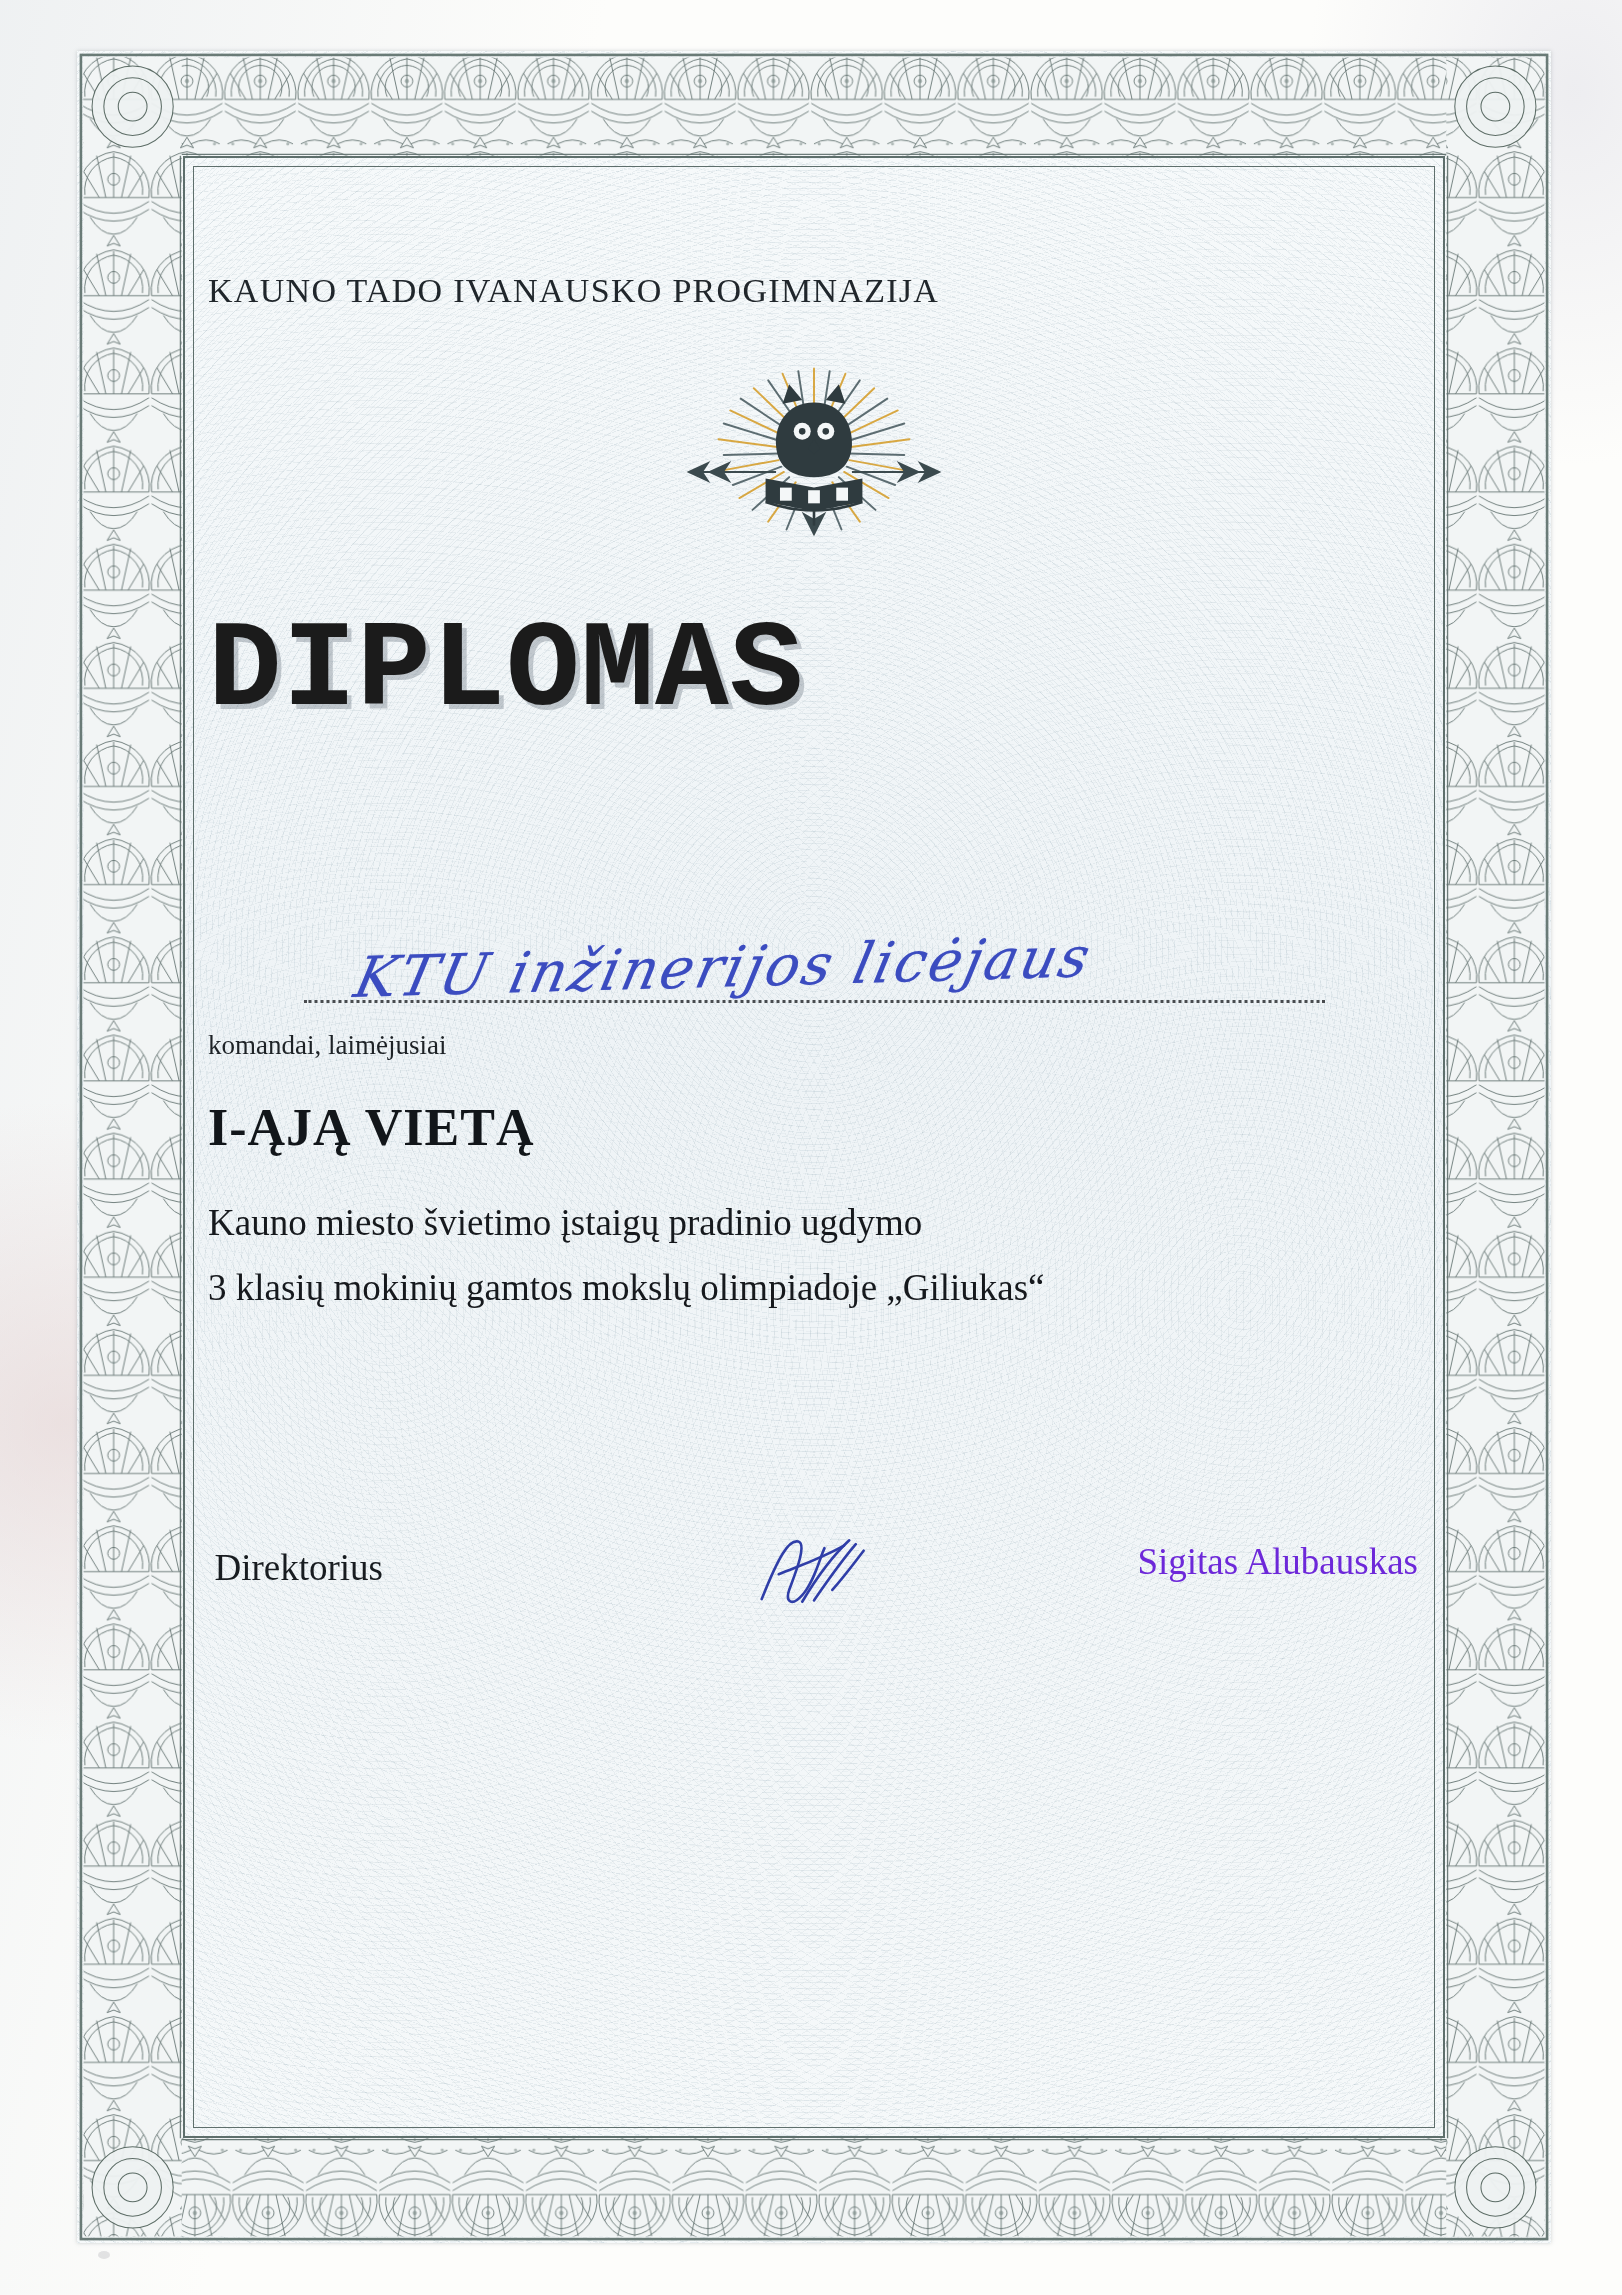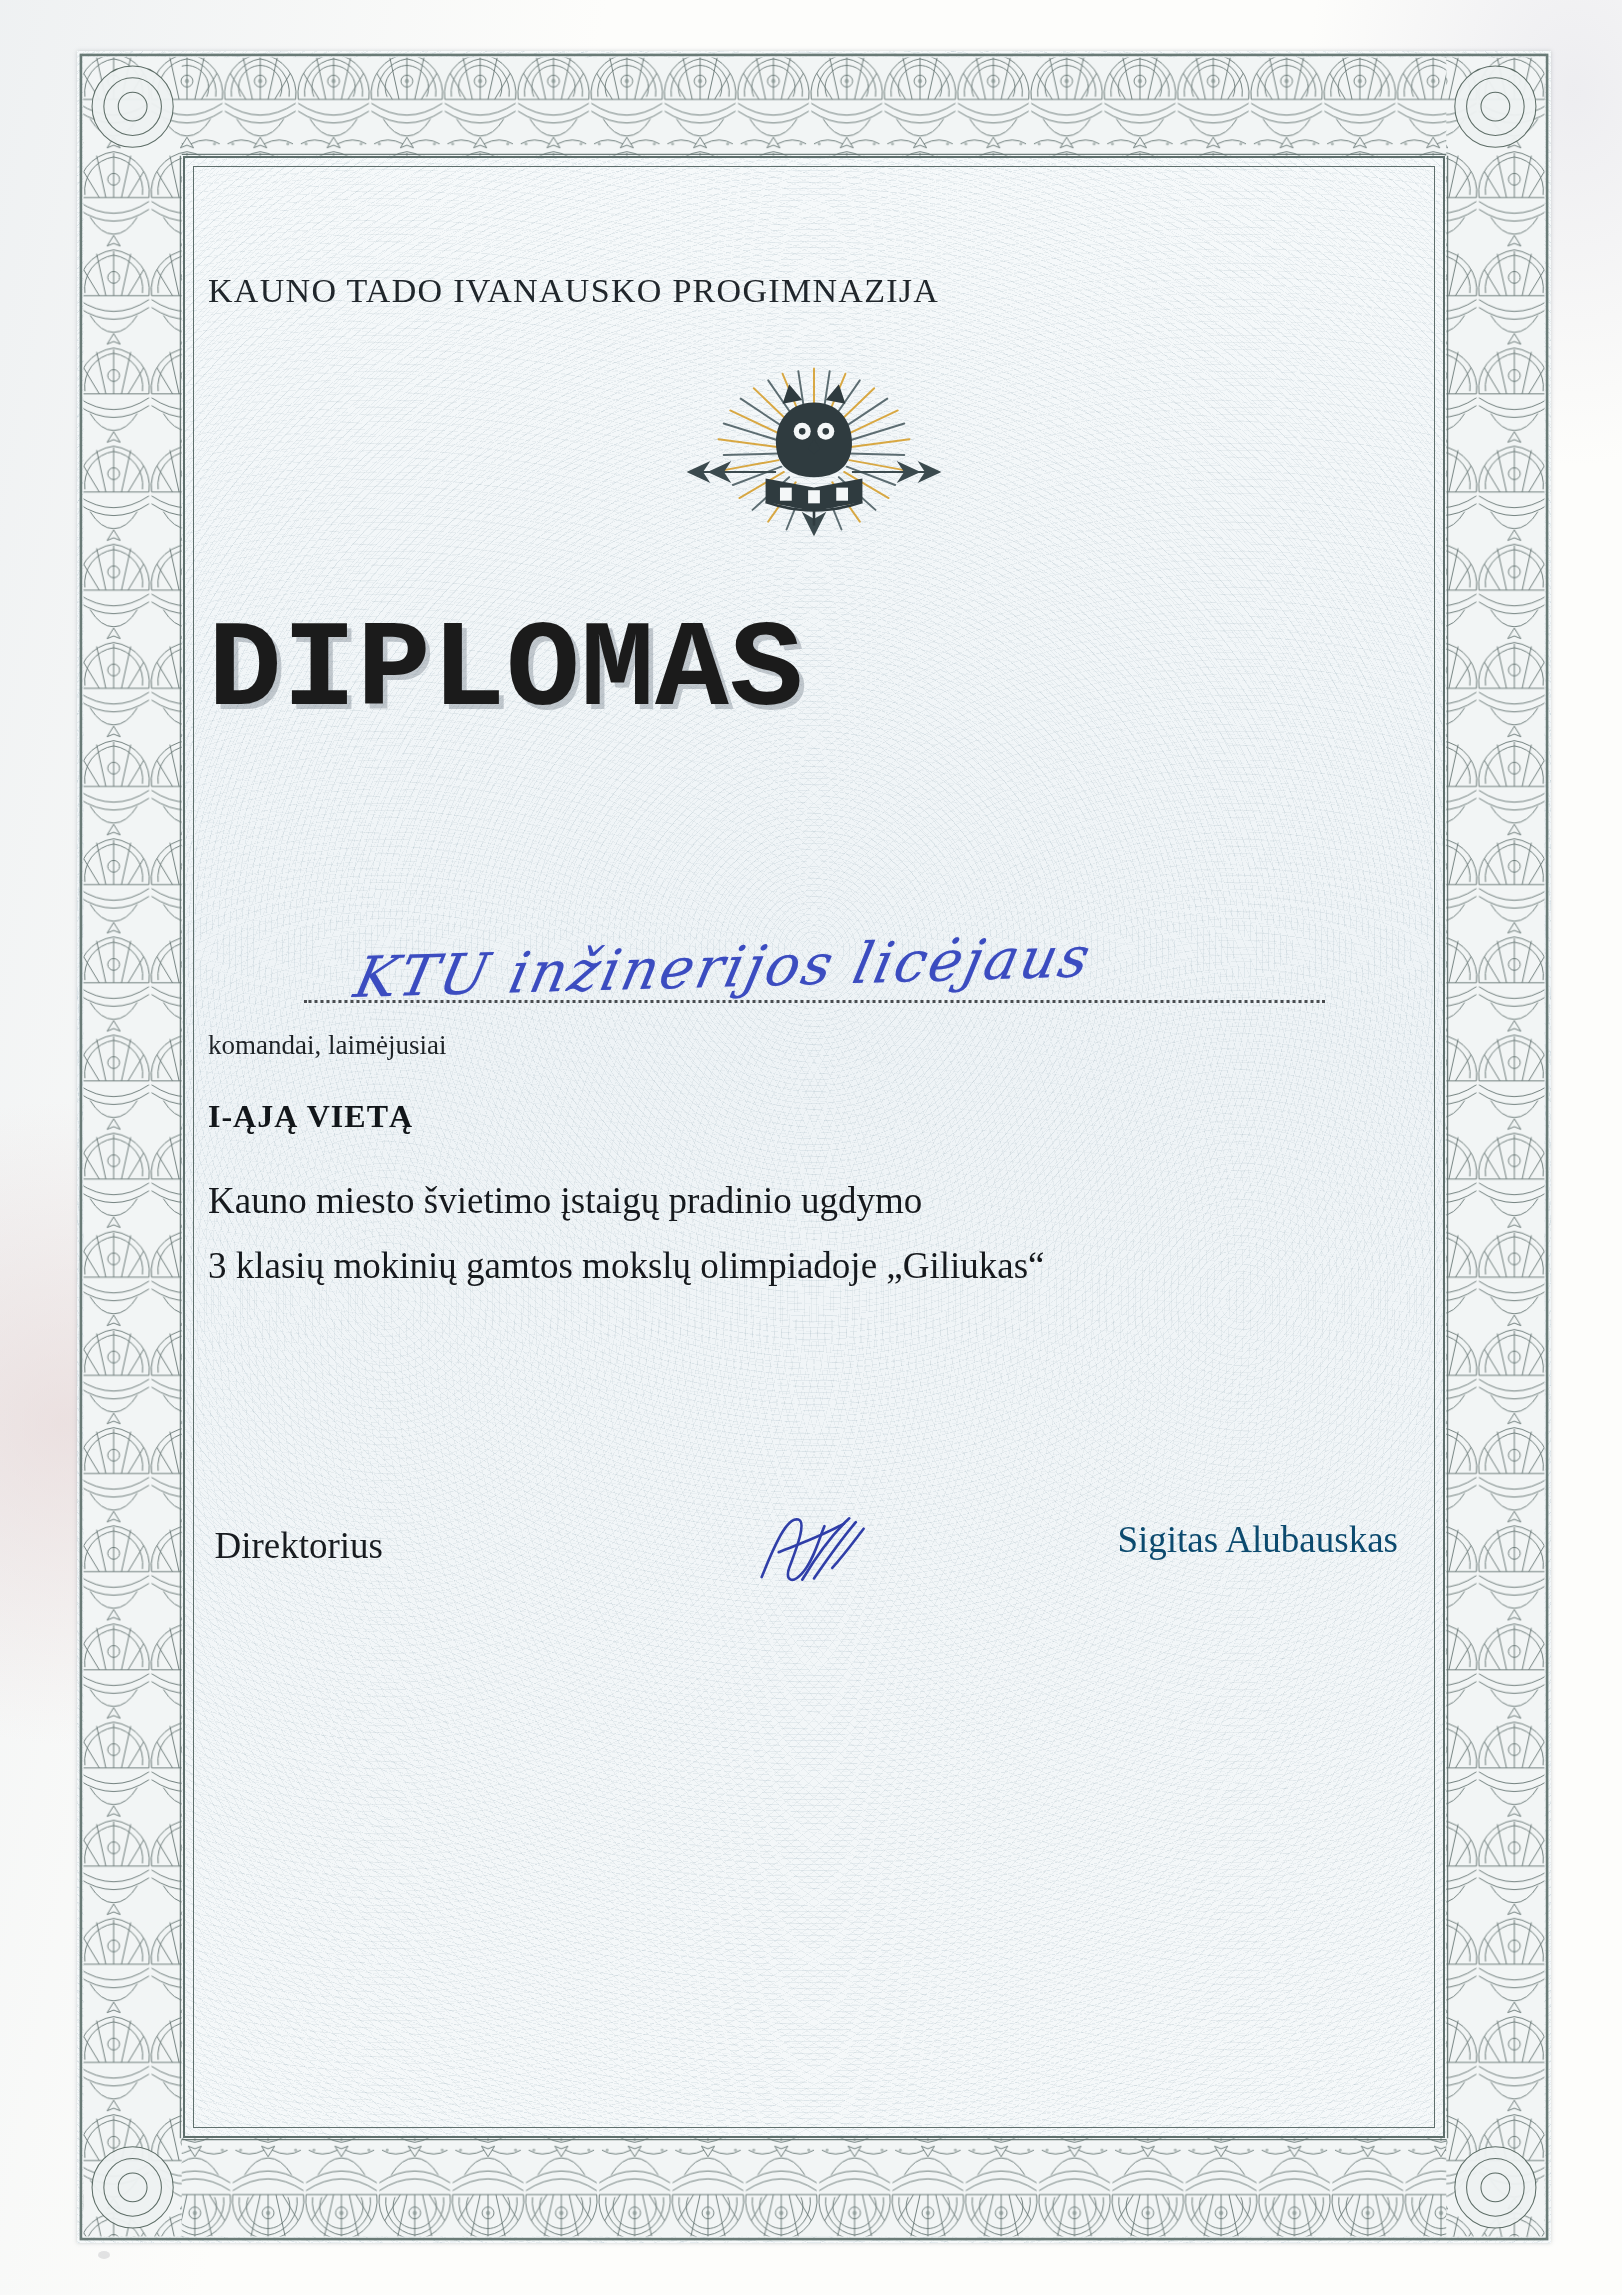--- a/index.html
+++ b/index.html
@@ -145,21 +145,21 @@
   }
 
   .sub-line {
     margin-top: 11.8px;
     font-size: 27px;
     color: #1d2226;
   }
 
   .place {
     margin-top: 37px;
-    font-size: 32px;
+    font-size: 52px;
     font-weight: bold;
     letter-spacing: 1px;
     color: #12161a;
   }
 
   .event-line {
     margin-top: 44px;
     font-size: 37px;
     color: #16191d;
   }
@@ -173,24 +173,24 @@
   }
   .sign-title {
     position: absolute;
     left: 6.5px;
     top: 21px;
     font-size: 37px;
     color: #181c20;
   }
   .sign-name {
     position: absolute;
-    right: 22px;
+    right: 2px;
     top: 14.4px;
     font-size: 37px;
-    color: #0c4a6e;
+    color: #6d28d9;
   }
   .sign-mark {
     position: absolute;
     left: 50%;
     transform: translateX(-50%);
     top: -3.9px;
   }
 
   
   .date-block {

